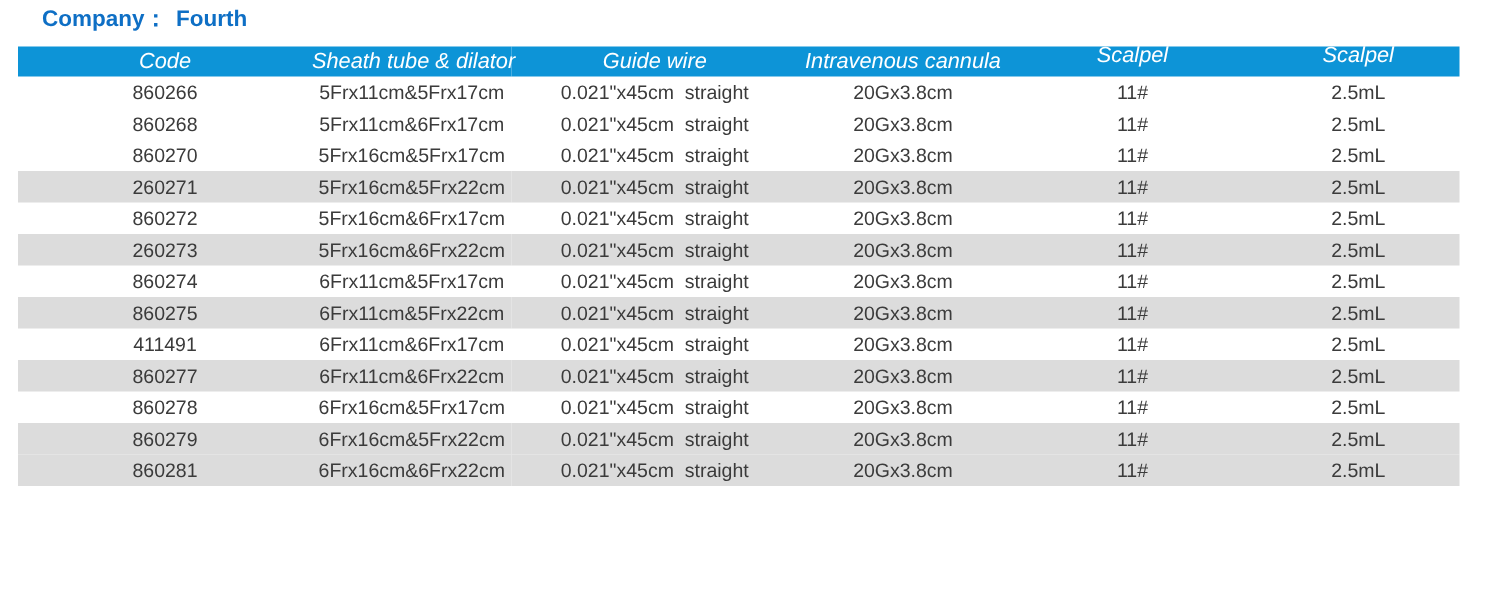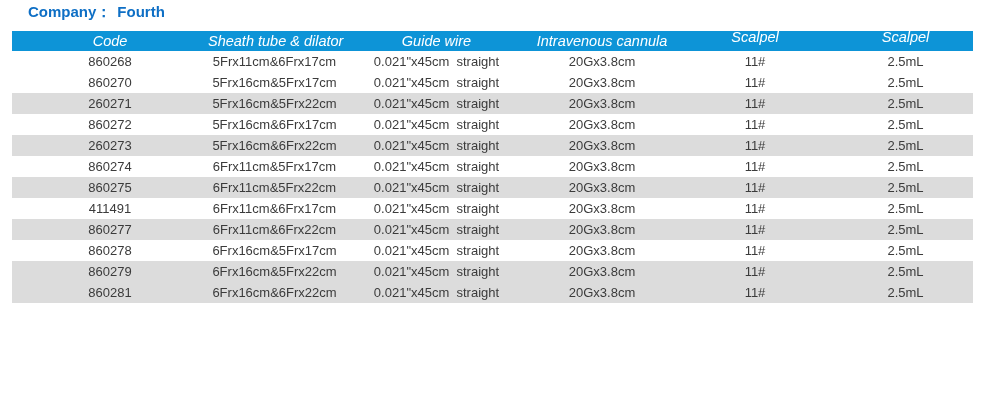--- a/index.html
+++ b/index.html
@@ -82,20 +82,28 @@
     <tr>
       <th><span>Code</span></th>
       <th><span>Sheath tube &amp; dilator</span></th>
       <th><span>Guide wire</span></th>
       <th><span>Intravenous cannula</span></th>
       <th><span class="raised">Scalpel</span></th>
       <th><span class="raised">Scalpel</span></th>
     </tr>
   </thead>
   <tbody>
+      <tr>
+        <td>860266</td>
+        <td>5Frx11cm&amp;5Frx17cm</td>
+        <td>0.021"x45cm  straight</td>
+        <td>20Gx3.8cm</td>
+        <td>11#</td>
+        <td>2.5mL</td>
+      </tr>
       <tr>
         <td>860268</td>
         <td>5Frx11cm&amp;6Frx17cm</td>
         <td>0.021"x45cm  straight</td>
         <td>20Gx3.8cm</td>
         <td>11#</td>
         <td>2.5mL</td>
       </tr>
       <tr>
         <td>860270</td>

